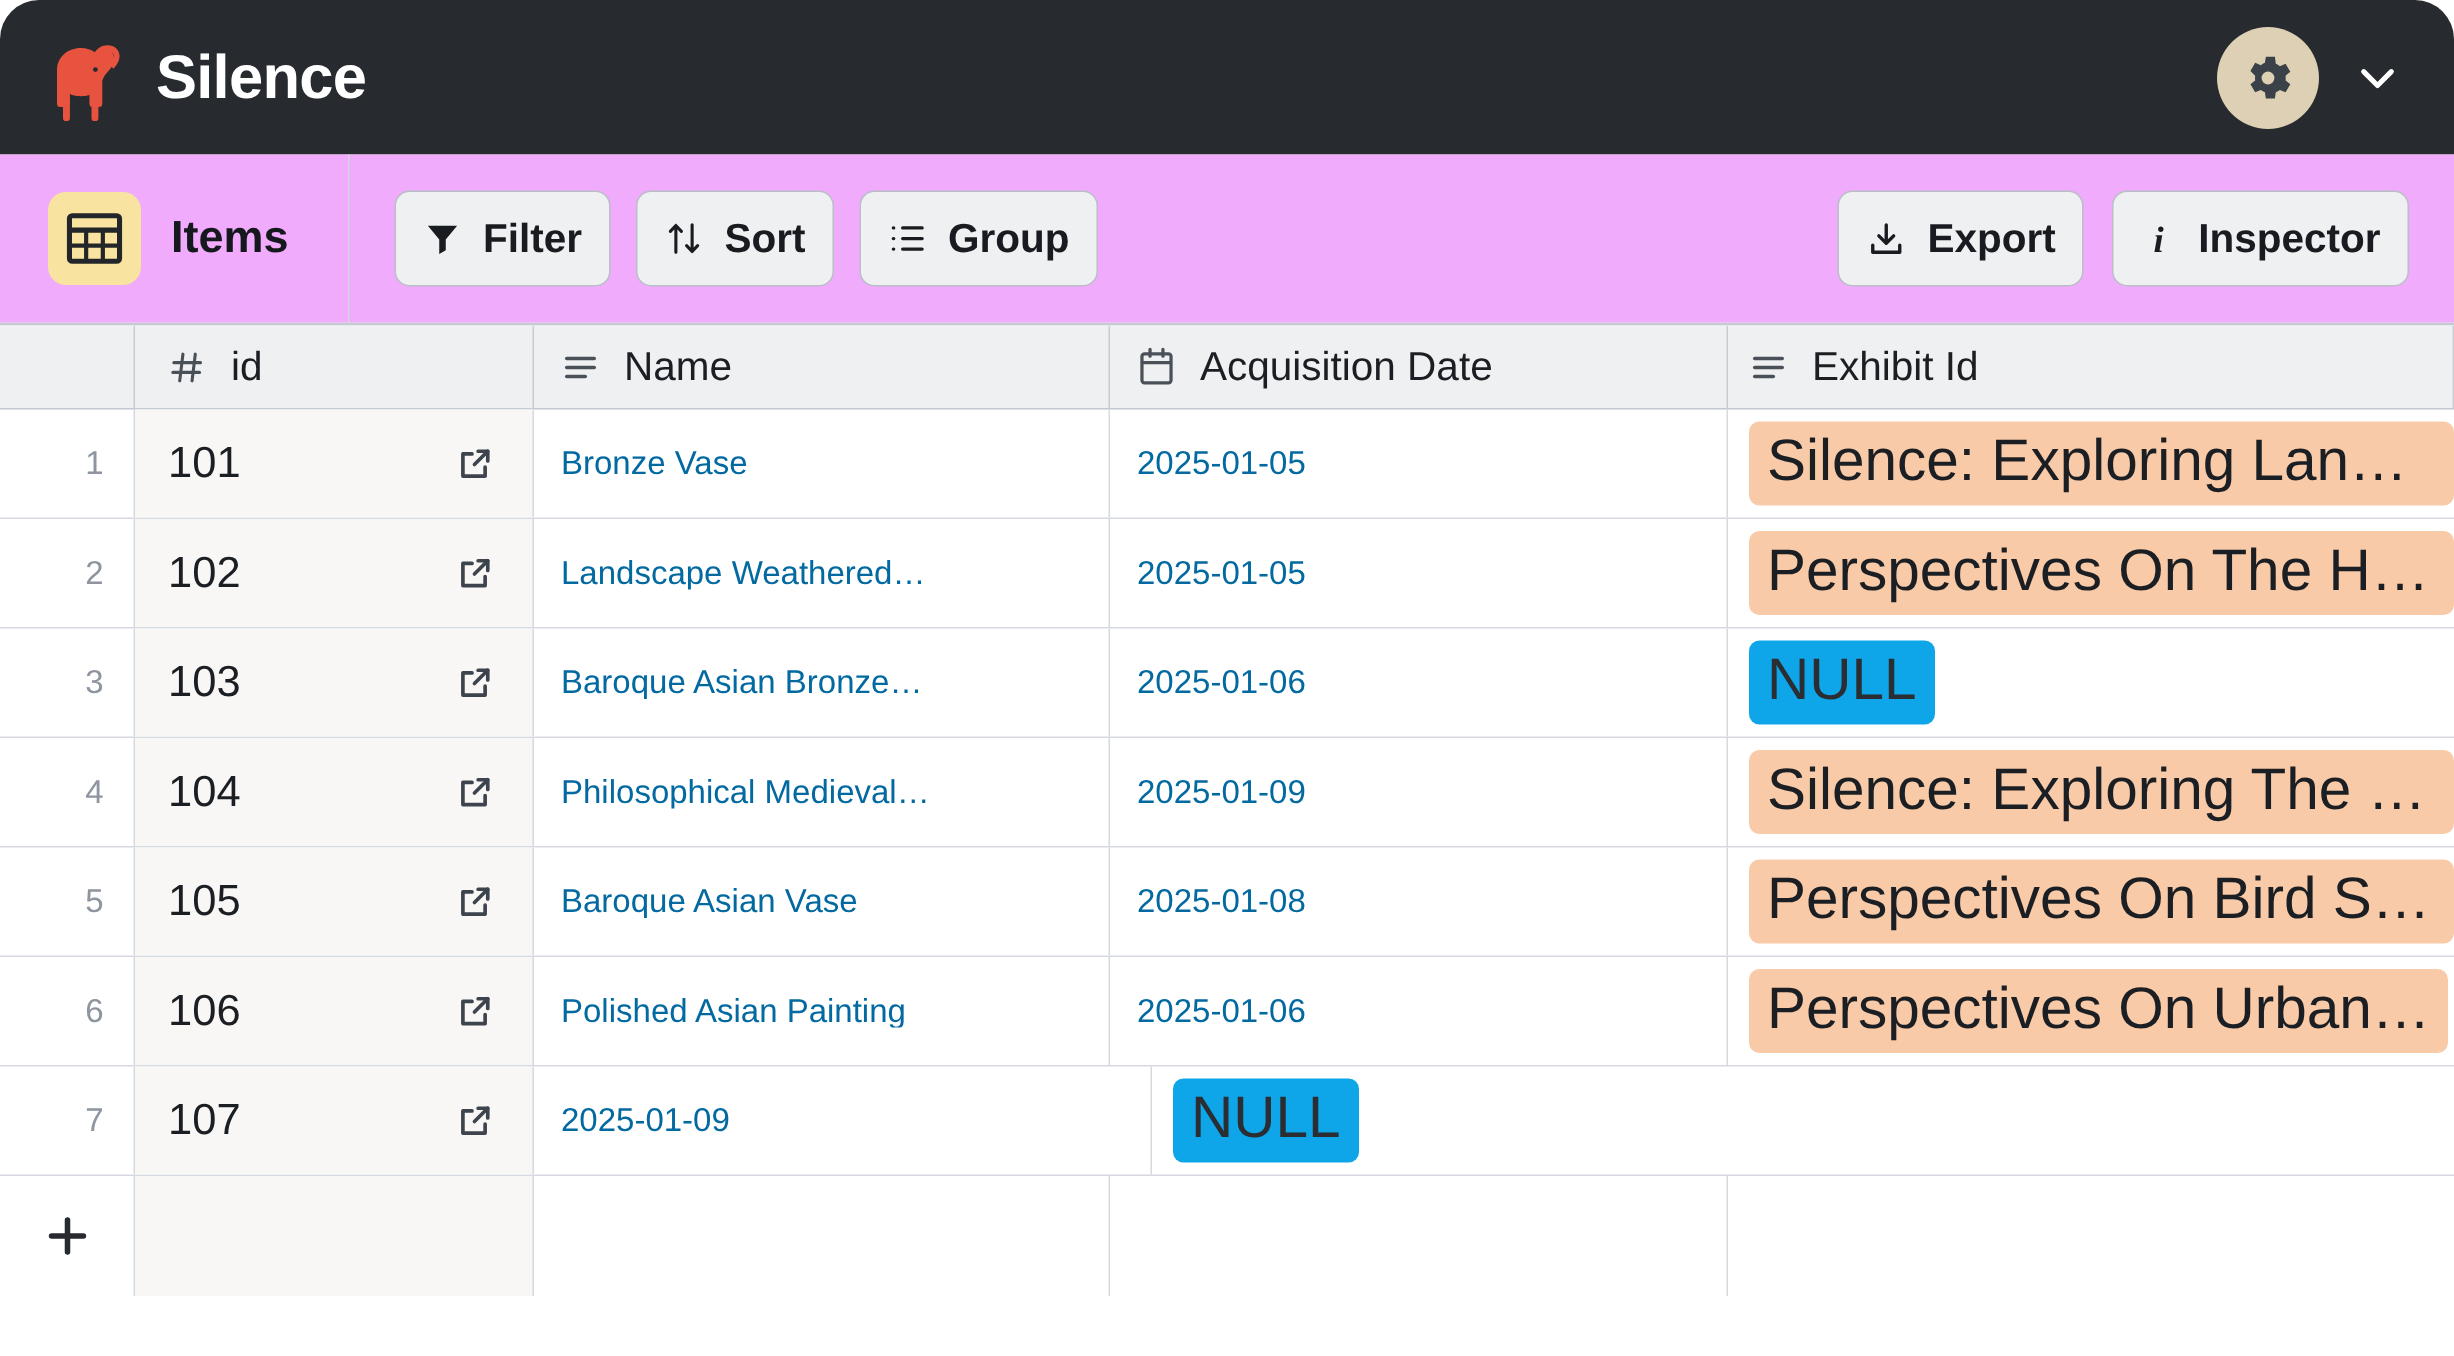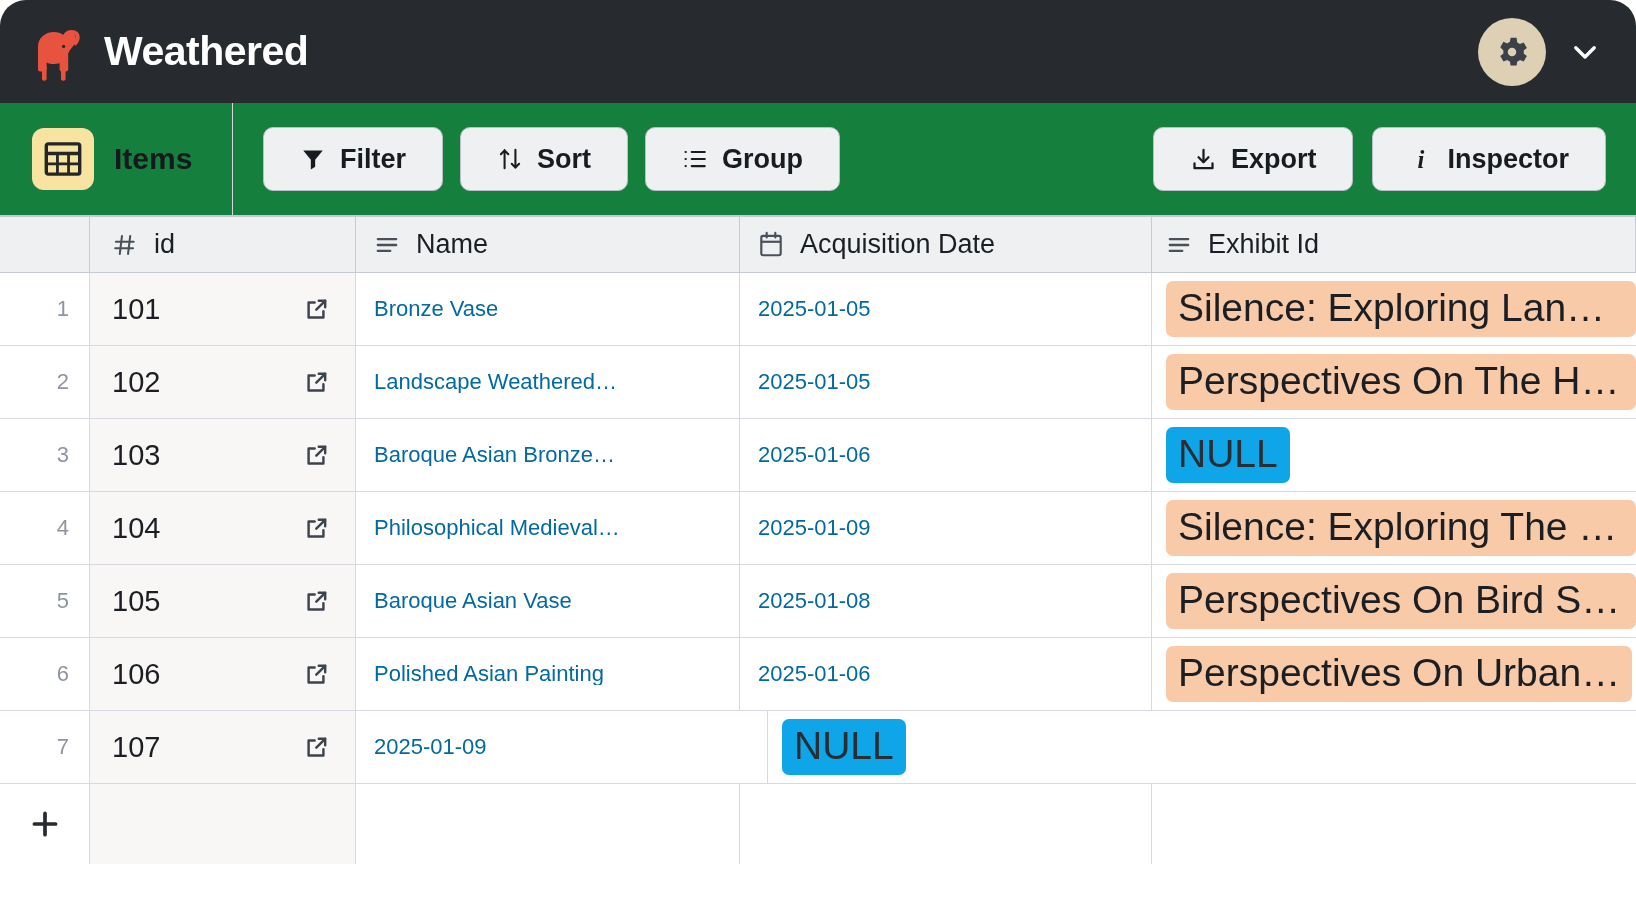--- a/index.html
+++ b/index.html
@@ -48,21 +48,21 @@
     border-radius: 50%;
     background: #ded0b4;
     display: flex; align-items: center; justify-content: center;
   }
   .chev { width: 34px; height: 34px; }
 
   
   .toolbar {
     height: 112px;
     flex: 0 0 112px;
-    background: #15803d;
+    background: #f0abfc;
     display: flex;
     align-items: center;
     position: relative;
   }
   .table-identity {
     width: 233px;
     height: 100%;
     display: flex;
     align-items: center;
     gap: 20px;
@@ -91,21 +91,21 @@
     gap: 19px;
   }
   .tbtn {
     height: 64px;
     background: #eef0f1;
     border: 1px solid #b9bec7;
     border-radius: 10px;
     display: flex;
     align-items: center;
     gap: 14px;
-    padding: 0 36px;
+    padding: 0 18px;
     font-size: 27px;
     font-weight: 600;
     color: #181b1f;
     cursor: pointer;
     white-space: nowrap;
   }
   .tbtn .lbl { line-height: 1; }
   .tbtn svg { display: block; flex: 0 0 auto; }
 
   
@@ -174,21 +174,21 @@
 <div class="app-window">
 
   <div class="topbar">
     <div class="brand">
       <svg class="logo-mark" viewBox="0 0 56 62">
         <path fill="#e8533f" d="M24 11c-9 0-16 6.2-16 14.6V48c0 1.6 .7 2.4 2.2 2.4h4.2c1.5 0 2.2-.8 2.2-2.4v-6.4c2.1 1 4.6 1.5 7.4 1.5 2 0 3.9-.3 5.6-.8V48c0 1.6 .7 2.4 2.2 2.4h4.2c1.5 0 2.2-.8 2.2-2.4V32.5c.8-2 1.9-3.8 3.4-5.4 2.8-3 4.4-5.6 4.4-9 0-4.3-2.7-7.3-6.5-7.3-2.6 0-4.7 1.2-6.2 3.1-2.4-1.7-5.6-2.9-9.3-2.9z"></path>
         <path fill="#e8533f" d="M41.6 9.1c-3.6 0-6.6 1.9-8.3 4.7l3.1 1.9c1.2-1.9 3-3.1 5.2-3.1 2.6 0 4.3 1.6 4.3 4 0 1.9-.9 3.5-2.9 5.7l2.7 2.5c2.6-2.8 4-5.3 4-8.4 0-4.3-3.2-7.3-8.1-7.3z"></path>
         <path fill="#e8533f" d="M12 45.2h4.6v12.4c0 1.4-.7 2.1-2.1 2.1h-.5c-1.4 0-2-.7-2-2.1V45.2zM31 45.2h4.6v12.4c0 1.4-.6 2.1-2 2.1h-.6c-1.4 0-2-.7-2-2.1V45.2z"></path>
         <circle fill="#272a2e" cx="33.6" cy="25.4" r="1.6"></circle>
       </svg>
-      <div class="brand-name">Weathered</div>
+      <div class="brand-name">Silence</div>
     </div>
 
     <div class="topbar-right">
       <div class="gear-badge">
         <svg width="38" height="38" viewBox="0 0 24 24">
           <path fill="#3b4149" d="M19.4 13a7.6 7.6 0 0 0 0-2l2-1.6-2-3.4-2.4 1a7.5 7.5 0 0 0-1.7-1L14.9 3h-3.8l-.4 2.6c-.6.2-1.2.6-1.7 1l-2.4-1-2 3.4L6.6 11a7.6 7.6 0 0 0 0 2l-2 1.6 2 3.4 2.4-1c.5.4 1.1.8 1.7 1l.4 2.6h3.8l.4-2.6c.6-.2 1.2-.6 1.7-1l2.4 1 2-3.4-2-1.6z"></path>
           <circle fill="#ded0b4" cx="12" cy="12" r="2.7"></circle>
         </svg>
       </div>
       <svg class="chev" viewBox="0 0 24 24">

